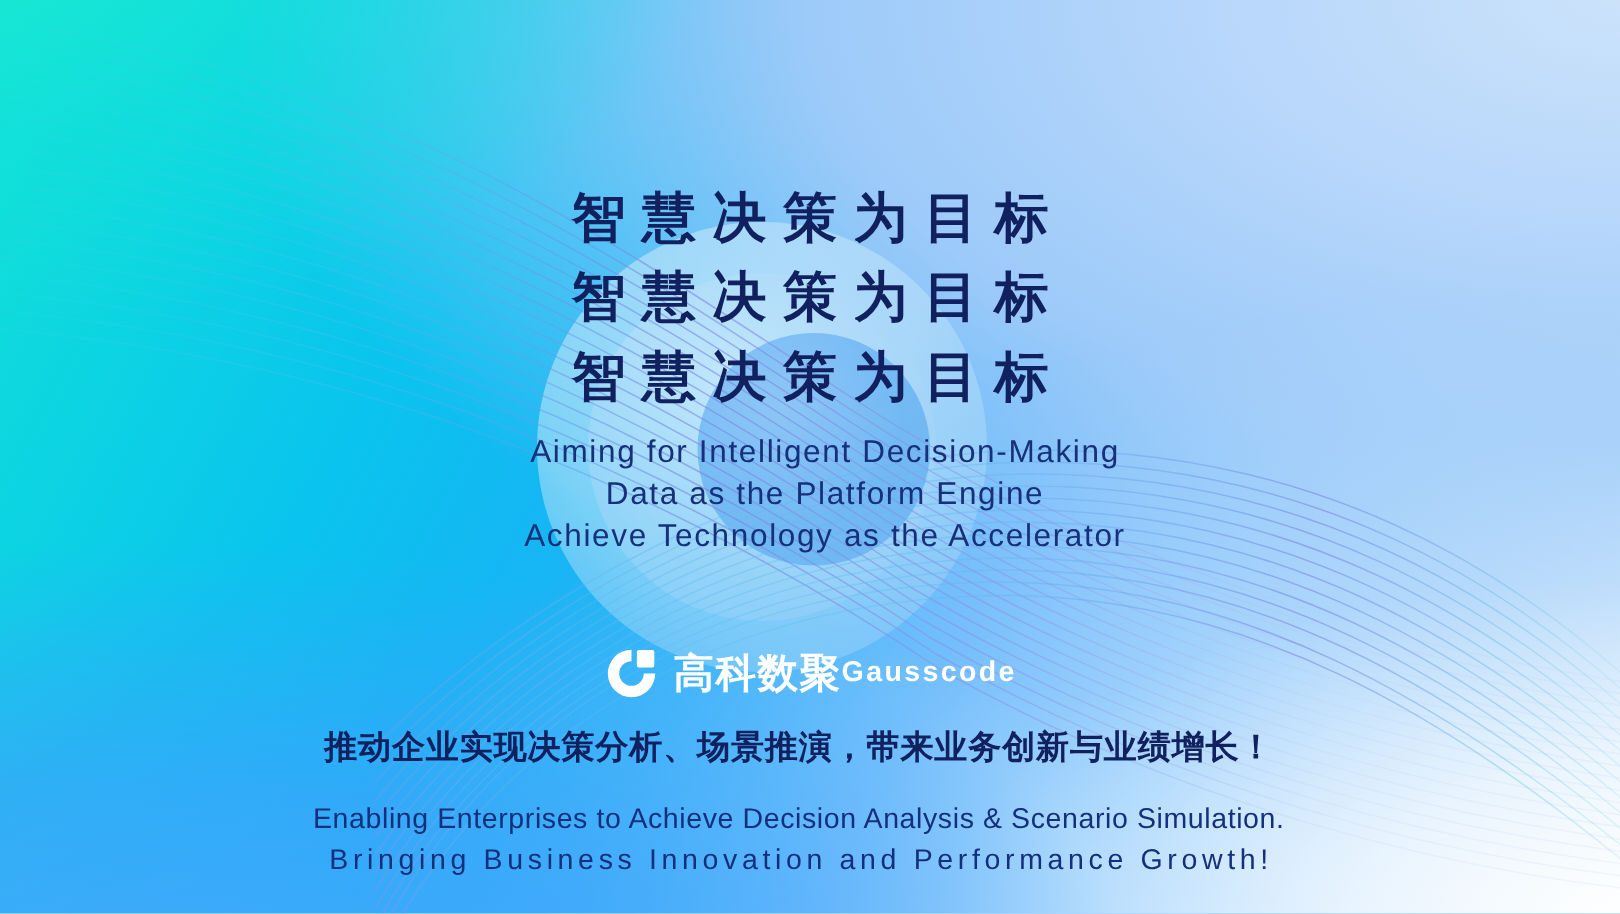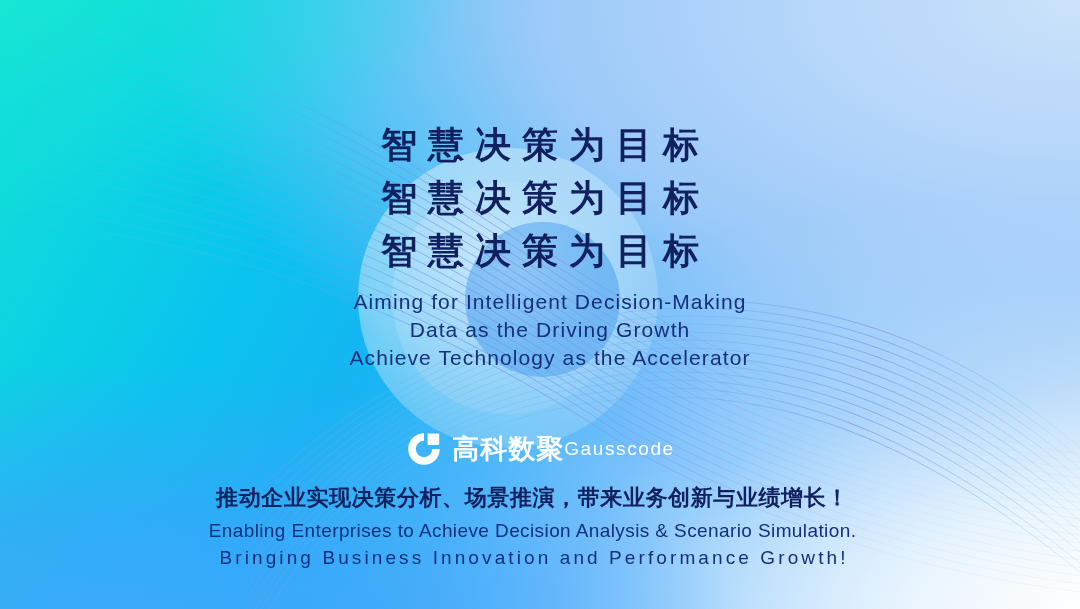--- a/index.html
+++ b/index.html
@@ -166,20 +166,21 @@
     font-weight: bold;
     letter-spacing: 1px;
     white-space: nowrap;
   }
   .logo-en {
     color: #ffffff;
     font-size: 19px;
     letter-spacing: 1.6px;
     margin-top: 3px;
     white-space: nowrap;
+    font-weight: bold;
   }
 
   
   .footer {
     position: absolute;
     left: 0; right: 15px;
     top: 483px;
     text-align: center;
   }
   .tagline-cn {
@@ -188,21 +189,21 @@
     font-weight: bold;
     line-height: 30px;
     letter-spacing: 0.6px;
     white-space: nowrap;
   }
   .tagline-en1 {
     color: #14307c;
     font-size: 19px;
     line-height: 27px;
     letter-spacing: 0.4px;
-    margin-top: 4px;
+    margin-top: 20px;
     white-space: nowrap;
   }
   .tagline-en2 {
     color: #14307c;
     font-size: 19px;
     line-height: 27px;
     letter-spacing: 3.1px;
     text-indent: 3.1px;
     white-space: nowrap;
   }
@@ -286,21 +287,21 @@
   <div class="content">
 
     <div class="headline">
       <span class="hl">智慧决策为目标</span>
       <span class="hl">智慧决策为目标</span>
       <span class="hl">智慧决策为目标</span>
     </div>
 
     <div class="subhead">
       <span class="sl">Aiming for Intelligent Decision-Making</span>
-      <span class="sl">Data as the Driving Growth</span>
+      <span class="sl">Data as the Platform Engine</span>
       <span class="sl">Achieve Technology as the Accelerator</span>
     </div>
 
     <div class="logo">
       <span class="logo-mark">
         <svg width="38" height="38" viewBox="0 0 38 38">
           <path d="M19 3.2 A15.8 15.8 0 1 0 34.8 19 L27.2 19 A8.2 8.2 0 1 1 19 10.8 Z" fill="#ffffff"></path>
           <rect x="22.6" y="3.4" width="11.6" height="11.6" rx="1.2" fill="#ffffff"></rect>
         </svg>
       </span>

